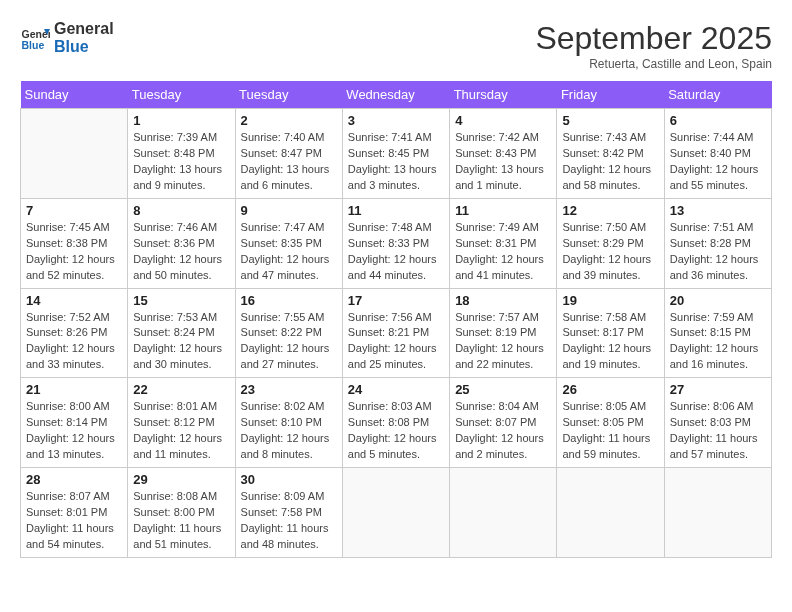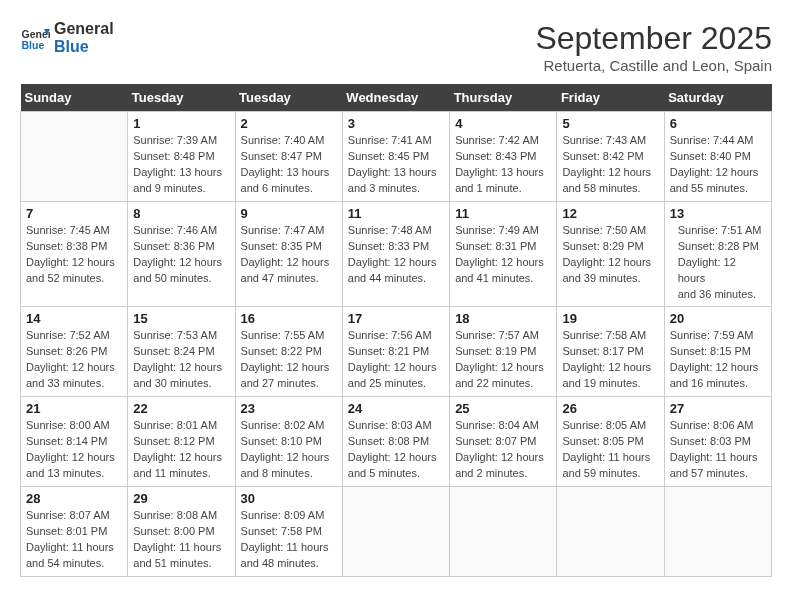--- a/index.html
+++ b/index.html
@@ -28,35 +28,35 @@
     .title-area {
       text-align: right;
       margin-left: 38px;
     }
     .month-title {
       font-size: 32px;
       font-weight: normal;
       color: #333;
     }
     .subtitle {
-      font-size: 15px;
+      font-size: 12px;
       color: #555;
     }
     table {
       width: 100%;
       border-collapse: collapse;
       font-size: 11px;
     }
     thead tr th {
-      background-color: #404040;
+      background-color: #8b5cf6;
       color: #fff;
       padding: 6px 4px;
       text-align: left;
       font-size: 13px;
-      font-weight: bold;
+      font-weight: normal;
     }
     tbody tr td {
       border: 1px solid #ccc;
       vertical-align: top;
       padding: 4px 5px;
       height: 80px;
       width: 107px;
     }
     .day-num {
       font-size: 13px;
@@ -191,21 +191,21 @@
         </td>
         <td>
           <span class="day-num">12</span>
           <div class="day-info" style="white-space: pre-line;">Sunrise: 7:50 AM
 Sunset: 8:29 PM
 Daylight: 12 hours
 and 39 minutes.</div>
         </td>
         <td>
           <span class="day-num">13</span>
-          <div class="day-info" style="white-space: pre-line; margin-left: 8px;">Sunrise: 7:51 AM
+          <div class="day-info" style="white-space: pre-line;">Sunrise: 7:51 AM
 Sunset: 8:28 PM
 Daylight: 12 hours
 and 36 minutes.</div>
         </td>
       </tr>
       <tr>
         <td>
           <span class="day-num">14</span>
           <div class="day-info" style="white-space: pre-line;">Sunrise: 7:52 AM
 Sunset: 8:26 PM

